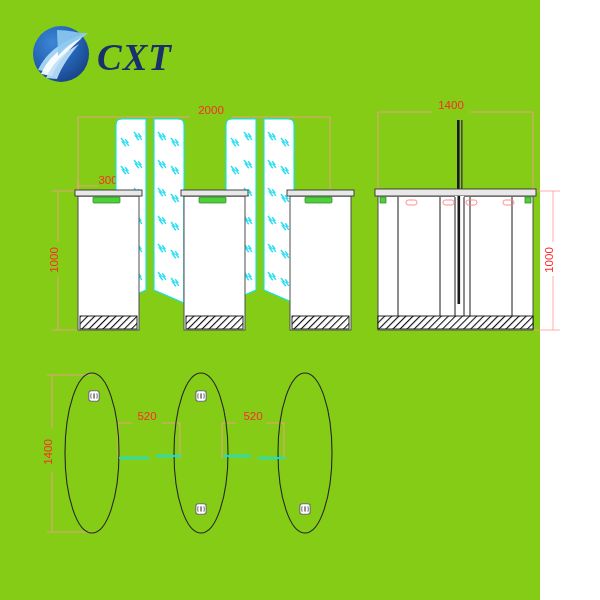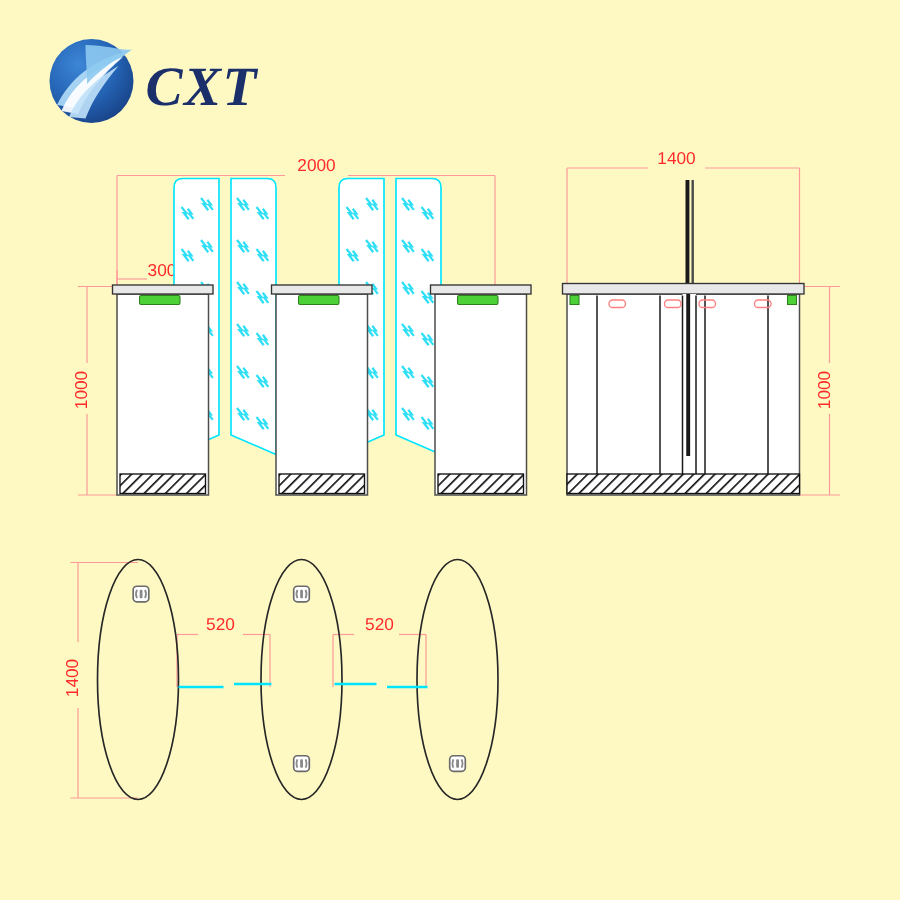--- a/index.html
+++ b/index.html
@@ -10,23 +10,23 @@
   }
   body {
     width: 600px;
     height: 600px;
     font-family: "Liberation Sans", sans-serif;
     position: relative;
     overflow: hidden;
   }
   #sheet {
     position: relative;
-    width: 600px;
+    width: 540px;
     height: 600px;
-    background: #fef9c3;
+    background: #84cc16;
   }
   #drawing-svg {
     position: absolute;
     left: 0;
     top: 0;
     width: 600px;
     height: 600px;
     display: block;
   }
   .brand-wordmark {

